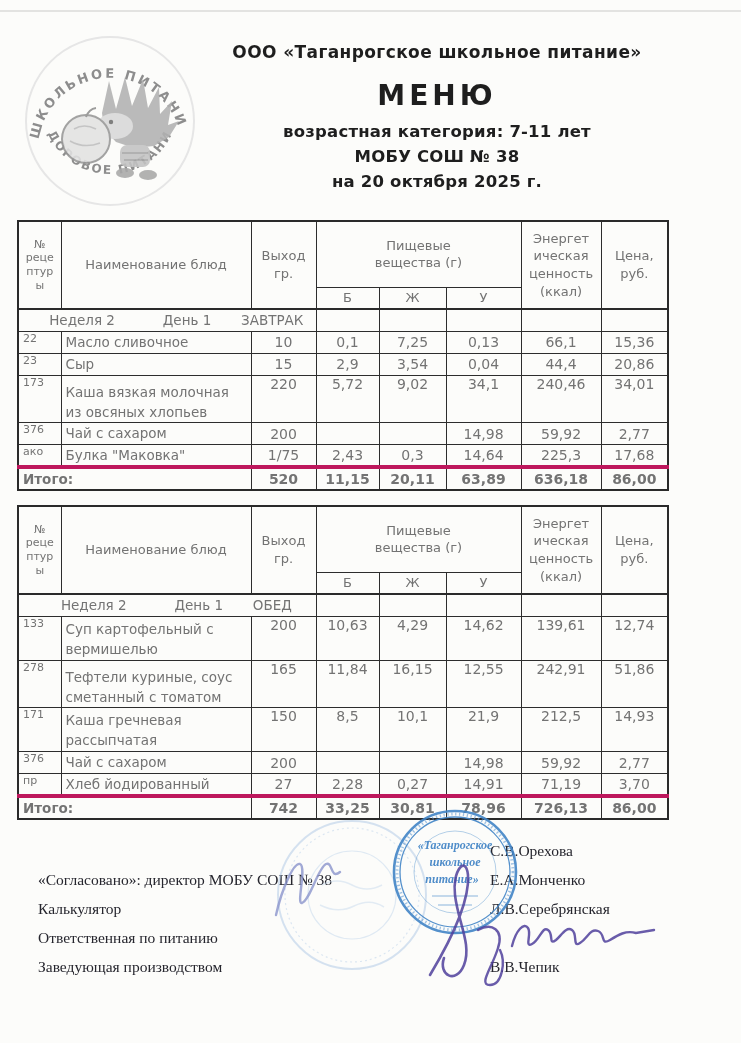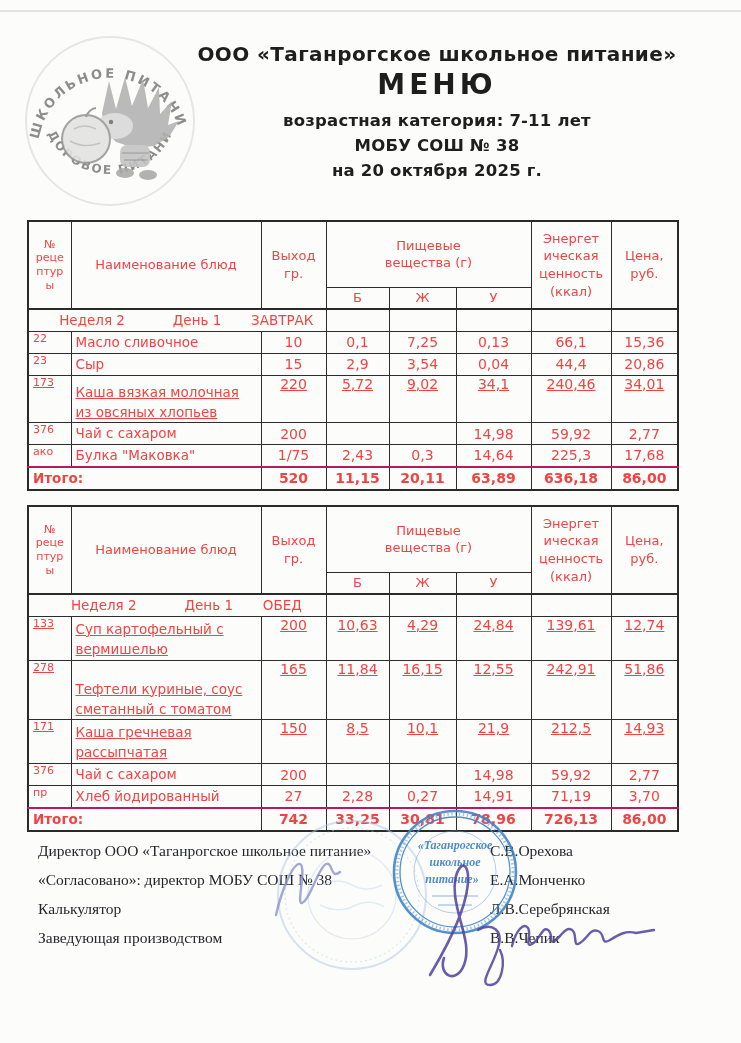--- a/index.html
+++ b/index.html
@@ -3,45 +3,45 @@
 <meta charset="utf-8">
 <style>
   html,body{margin:0;padding:0;background:#ffffff;}
   .page{position:relative;width:741px;height:1043px;background:#fcfcfa;overflow:hidden;
         font-family:"DejaVu Sans",sans-serif;color:#1e1e1e;}
   .scan-edge{position:absolute;left:0;top:10px;width:741px;height:2px;background:#e3e3e1;}
 
   
   .logo{position:absolute;left:22px;top:33px;width:176px;height:176px;}
   .head{position:absolute;left:172px;top:42px;width:530px;text-align:center;font-weight:bold;}
-  .head .org{font-size:20px;letter-spacing:.4px;margin-bottom:2px;}
+  .head .org{font-size:17px;letter-spacing:.4px;margin-bottom:17px;}
   .head .menu{font-size:28px;letter-spacing:4px;margin-bottom:10px;}
   .head .sub{font-size:16.5px;margin-bottom:6px;letter-spacing:.2px;}
 
   
-  table.menu{position:absolute;left:27px;width:650px;border-collapse:collapse;table-layout:fixed;
-             font-size:13.5px;color:#ef4444;}
+  table.menu{position:absolute;left:17px;width:650px;border-collapse:collapse;table-layout:fixed;
+             font-size:13.5px;color:#737373;}
   table.menu td,table.menu th{border:1.5px solid #2d2d2d;padding:0 4px;overflow:hidden;}
   table.menu{border:2px solid #2a2a2a;}
   #table1{top:220px;} #table2{top:505px;}
   th.hcell{font-weight:normal;font-size:13px;text-align:center;vertical-align:middle;
            overflow-wrap:anywhere;line-height:1.35;}
   th.no-h{font-size:11px;line-height:1.25;}
   .nutr-label{display:inline-block;max-width:92px;}
   tr.h-main{height:66px;} tr.h-sub{height:22px;} tr.sec{height:22px;}
-  tr.r1{height:22px;} tr.r2{height:44px;text-decoration:underline;} tr.tot{height:23px;font-weight:bold;}
+  tr.r1{height:22px;} tr.r2{height:44px;} tr.tot{height:23px;font-weight:bold;}
   tr.sec td{border-top:2px solid #2a2a2a;}
   td.c-no{font-size:11px;vertical-align:top;padding-top:3px;}
   td.c-dish{text-align:left;padding-left:7px;line-height:1.5;vertical-align:middle;}
   td.c-num{text-align:center;vertical-align:top;padding-top:3px;font-size:14px;}
   tr.r1 td.c-num,tr.tot td.c-num{vertical-align:middle;padding-top:0;}
   td.c-sec{text-align:center;padding-left:7px;font-size:13.5px;}
   .sec-week{display:inline-block;width:102px;} .sec-day{display:inline-block;width:108px;}
   td.c-tot{font-weight:bold;text-align:left;padding-left:7px;}
-  tr.tot td{border-top:2px solid #be185d;}
+  tr.tot td{border-top:4px solid #be185d;}
 
   
   .sigs{position:absolute;left:38px;top:836px;width:680px;font-family:"Liberation Serif",serif;
         font-size:15.5px;color:#26262e;}
   .sig-row{position:relative;height:29px;line-height:29px;white-space:nowrap;}
   .sig-name{position:absolute;left:452px;top:0;}
   .overlay{position:absolute;left:0;top:790px;width:741px;height:253px;pointer-events:none;}
 </style>
 </head>
 <body>
@@ -216,27 +216,27 @@
           <td></td>
           <td></td>
           <td></td>
     </tr>
     <tr class="r2">
           <td class="c-no">133</td>
           <td class="c-dish" style="vertical-align:top;padding-top:2px;">Суп картофельный с вермишелью</td>
           <td class="c-num">200</td>
           <td class="c-num">10,63</td>
           <td class="c-num">4,29</td>
-          <td class="c-num">24,84</td>
+          <td class="c-num">14,62</td>
           <td class="c-num">139,61</td>
           <td class="c-num">12,74</td>
         </tr>
     <tr class="r2">
           <td class="c-no">278</td>
-          <td class="c-dish" style="vertical-align:top;padding-top:18px;">Тефтели куриные, соус сметанный с томатом</td>
+          <td class="c-dish" style="vertical-align:top;padding-top:6px;">Тефтели куриные, соус сметанный с томатом</td>
           <td class="c-num">165</td>
           <td class="c-num">11,84</td>
           <td class="c-num">16,15</td>
           <td class="c-num">12,55</td>
           <td class="c-num">242,91</td>
           <td class="c-num">51,86</td>
         </tr>
     <tr class="r2">
           <td class="c-no">171</td>
           <td class="c-dish" style="vertical-align:top;padding-top:2px;">Каша гречневая рассыпчатая</td>
@@ -274,30 +274,33 @@
           <td class="c-num">30,81</td>
           <td class="c-num">78,96</td>
           <td class="c-num">726,13</td>
           <td class="c-num">86,00</td>
         </tr>
   </tbody>
     </table>
 
   <div class="sigs">
     <div class="sig-row">
-      <span>Директор ООО «Таганрогское школьное питание»</span>
       <span class="sig-name">С.В.Орехова</span>
     </div>
     <div class="sig-row">
       <span>«Согласовано»: директор МОБУ СОШ № 38</span>
       <span class="sig-name">Е.А.Монченко</span>
     </div>
     <div class="sig-row">
       <span>Калькулятор</span>
       <span class="sig-name">Л.В.Серебрянская</span>
+    </div>
+    <div class="sig-row">
+      <span>Ответственная по питанию</span>
+      <span class="sig-name"></span>
     </div>
     <div class="sig-row">
       <span>Заведующая производством</span>
       <span class="sig-name">В.В.Чепик</span>
     </div>
   </div>
 
   <svg class="overlay" viewBox="0 790 741 253">
 
     <g opacity="0.5">

